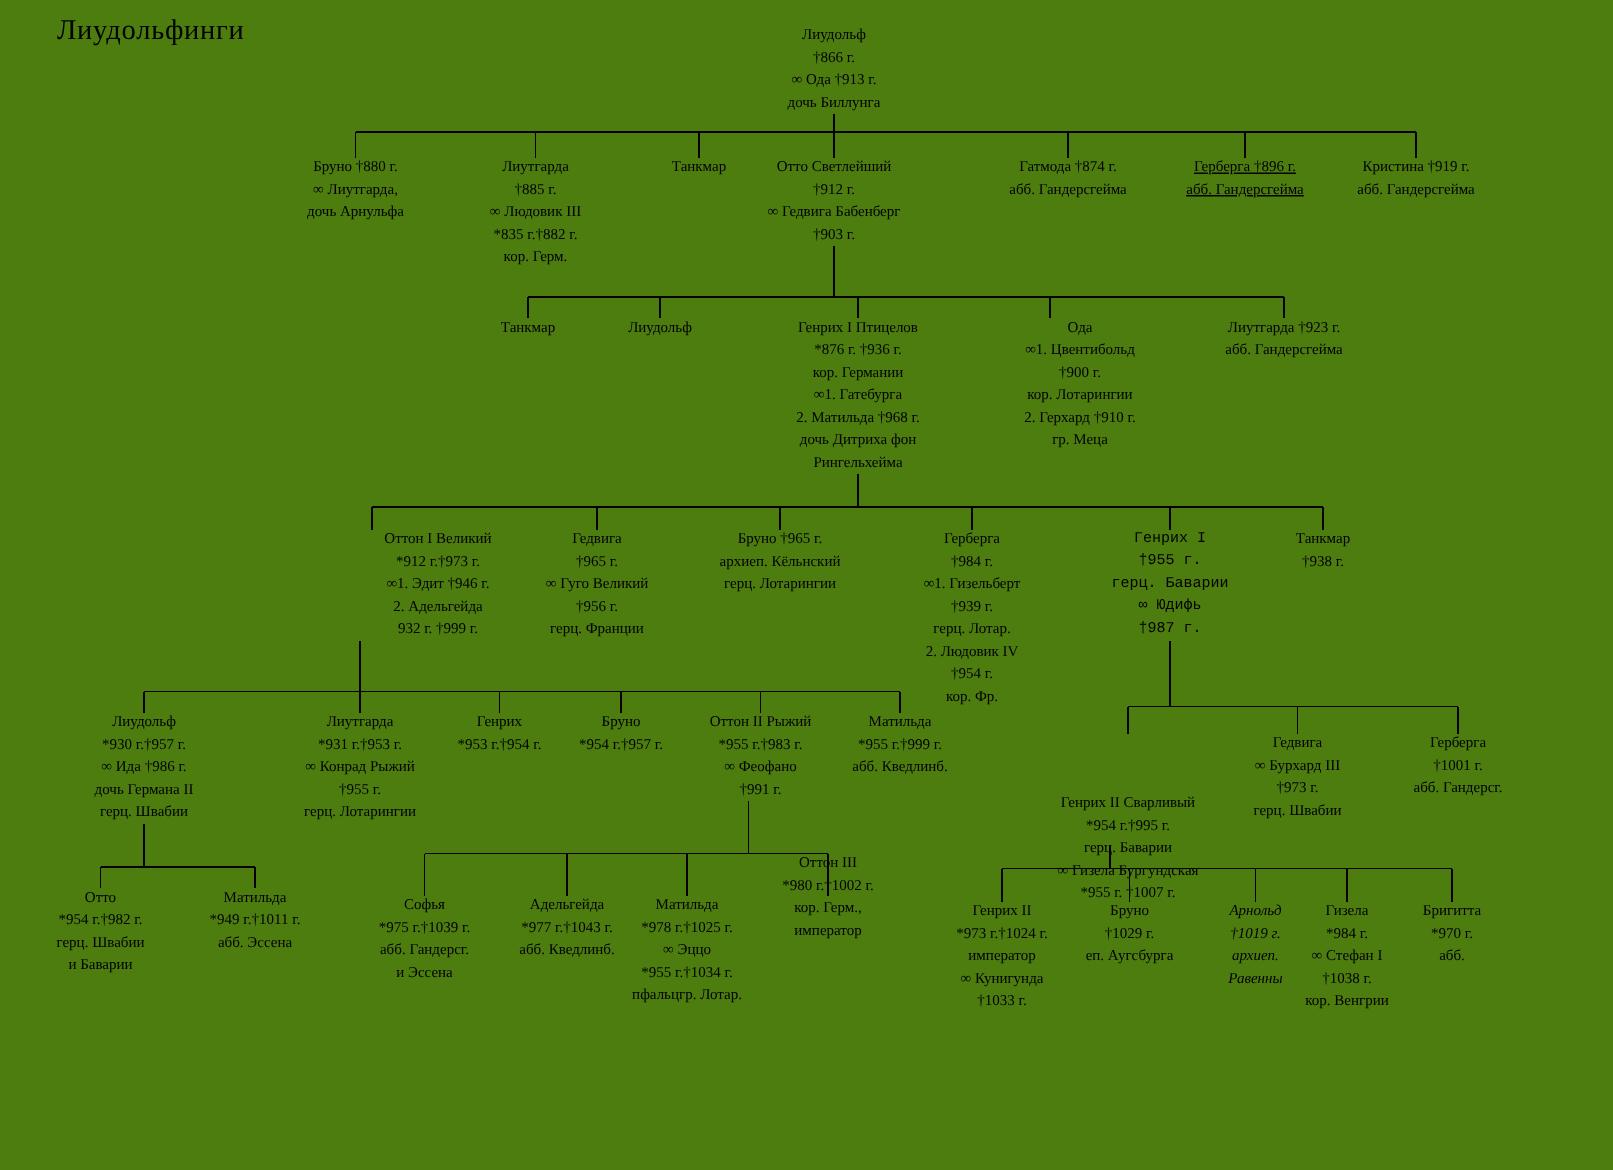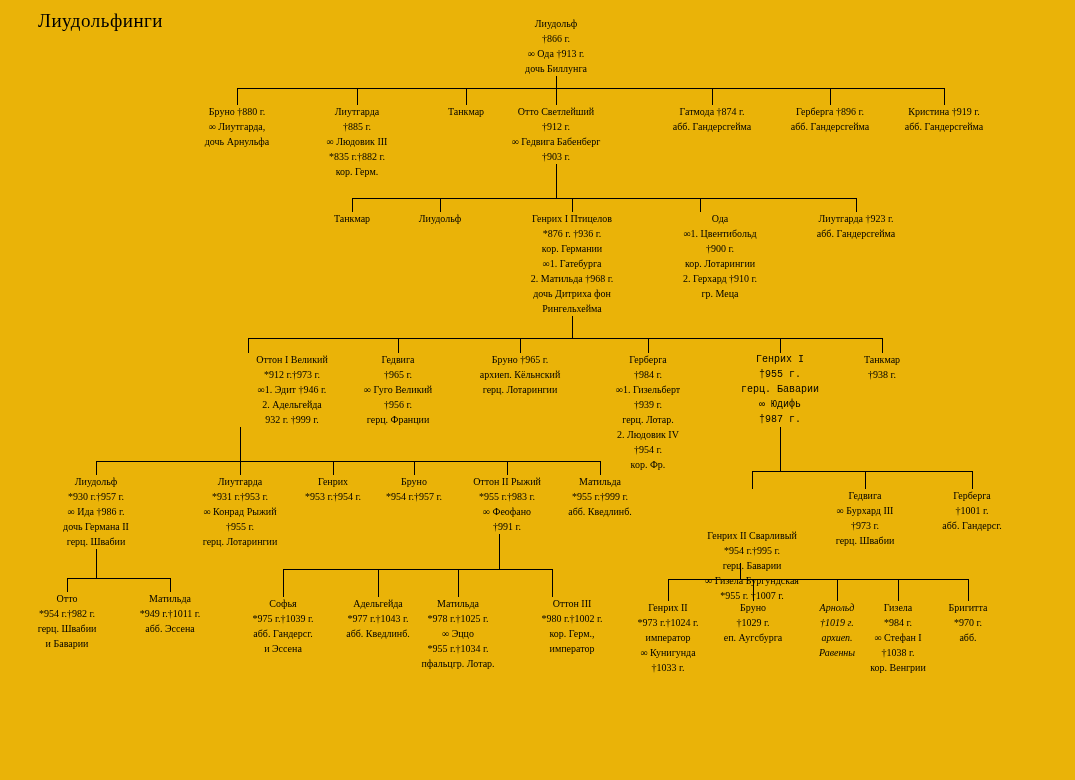--- a/index.html
+++ b/index.html
@@ -1,16 +1,16 @@
 <!DOCTYPE html>
 <html><head>
 <meta charset="utf-8">
 <style>
   html,body{margin:0;padding:0;background:#ffffff;}
-  #stage{position:relative;width:1075px;height:780px;background:#eab308;overflow:hidden;
+  #stage{position:relative;width:1075px;height:780px;background:#4d7c0f;overflow:hidden;
          font-family:"Liberation Serif","DejaVu Serif",serif;color:#000;}
   #connectors{position:absolute;left:0;top:0;width:1075px;height:780px;}
   #connectors line{stroke:#000000;stroke-width:1;shape-rendering:crispEdges;}
   .page-title{position:absolute;left:38px;top:10px;font-size:19px;letter-spacing:0.5px;}
   .node{position:absolute;transform:translateX(-50%);text-align:center;
         font-size:10px;line-height:15px;white-space:nowrap;}
   .ln{white-space:nowrap;}
 </style>
 </head>
 <body>
@@ -98,21 +98,21 @@
       <div class="node" style="left: 556px; top: 104px;">
         <div class="ln">Отто Светлейший</div>
         <div class="ln">†912 г.</div>
         <div class="ln">∞ Гедвига Бабенберг</div>
         <div class="ln">†903 г.</div>
       </div>
       <div class="node" style="left: 712px; top: 104px;">
         <div class="ln">Гатмода †874 г.</div>
         <div class="ln">абб. Гандерсгейма</div>
       </div>
-      <div class="node" style="left: 830px; top: 104px;">
+      <div class="node" style="left: 830px; top: 104px; text-decoration: underline;">
         <div class="ln">Герберга †896 г.</div>
         <div class="ln">абб. Гандерсгейма</div>
       </div>
       <div class="node" style="left: 944px; top: 104px;">
         <div class="ln">Кристина †919 г.</div>
         <div class="ln">абб. Гандерсгейма</div>
       </div>
       <div class="node" style="left: 352px; top: 211px;">
         <div class="ln">Танкмар</div>
       </div>
@@ -253,21 +253,21 @@
         <div class="ln">*977 г.†1043 г.</div>
         <div class="ln">абб. Кведлинб.</div>
       </div>
       <div class="node" style="left: 458px; top: 596px;">
         <div class="ln">Матильда</div>
         <div class="ln">*978 г.†1025 г.</div>
         <div class="ln">∞ Эццо</div>
         <div class="ln">*955 г.†1034 г.</div>
         <div class="ln">пфальцгр. Лотар.</div>
       </div>
-      <div class="node" style="left: 552px; top: 596px; margin-left: 20px;">
+      <div class="node" style="left: 552px; top: 568px;">
         <div class="ln">Оттон III</div>
         <div class="ln">*980 г.†1002 г.</div>
         <div class="ln">кор. Герм.,</div>
         <div class="ln">император</div>
       </div>
       <div class="node" style="left: 668px; top: 600px;">
         <div class="ln">Генрих II</div>
         <div class="ln">*973 г.†1024 г.</div>
         <div class="ln">император</div>
         <div class="ln">∞ Кунигунда</div>

